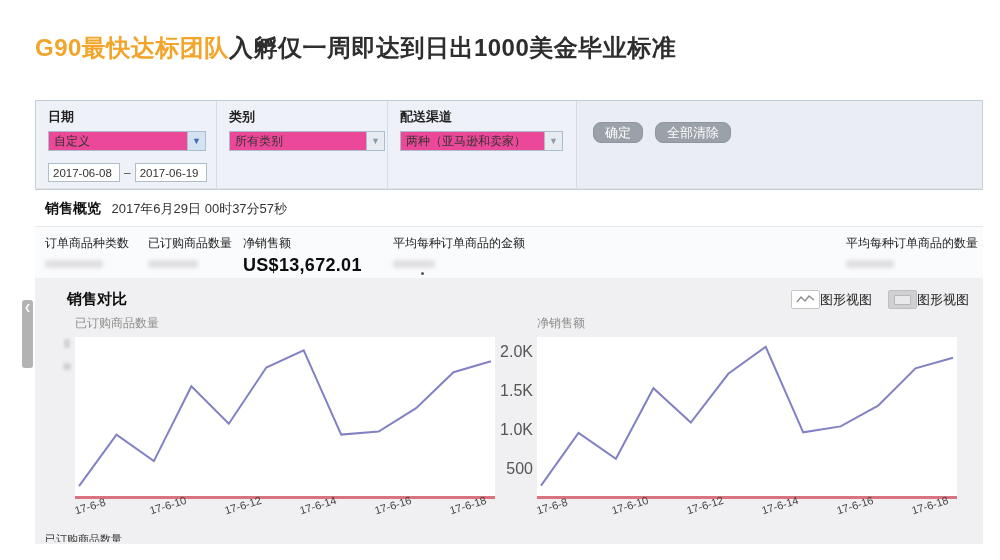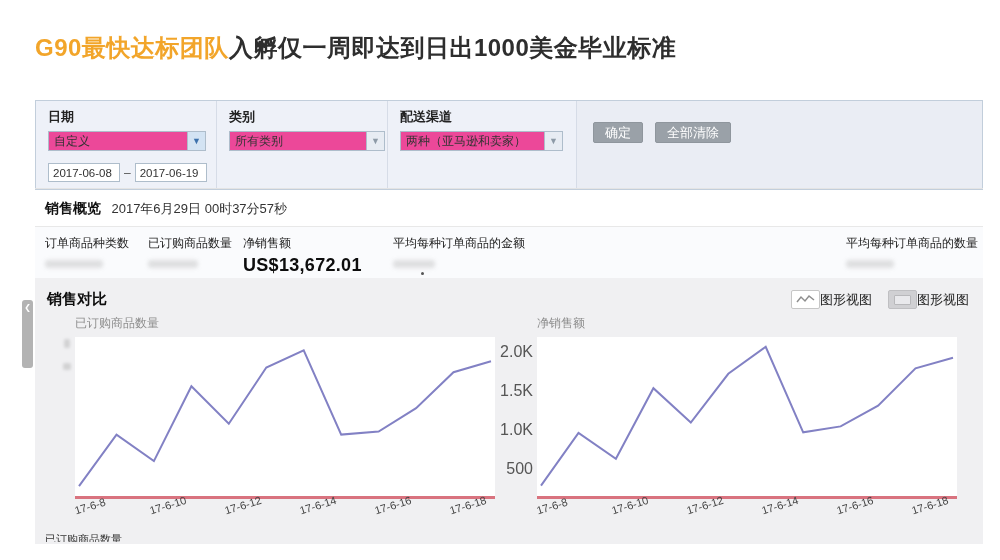--- a/index.html
+++ b/index.html
@@ -31,21 +31,21 @@
   .arrow-gray { background:#e7ecf3; color:#8d9aa7; }
   .w158 { width:158px; } .w156 { width:156px; } .w163 { width:163px; }
   .date-range { display:flex; align-items:center; margin-top:12px; font-size:12px; color:#555; }
   .date-input {
     width:72px; height:19px; border:1px solid #aebdcb; background:#fff;
     font-size:11.5px; color:#333; padding:0 4px; font-family:inherit;
   }
   .date-sep { padding:0 4px; }
   .fsec-actions { flex:1; background:#eaedf4; border-left:1px solid #d6dce7; padding:21px 0 0 16px; display:flex; gap:12px; align-items:flex-start; }
   .btn {
-    height:21px; padding:0 11px; background:#9aa1a8; border:1px solid #8f969d; border-radius:2px;
+    height:21px; padding:0 11px; background:#9aa1a8; border:1px solid #8f969d; border-radius:8px;
     color:#fff; font-size:13px; line-height:19px; cursor:pointer; font-family:inherit;
   }
 
   
   .overview { position:absolute; left:35px; top:188px; width:948px; }
   .ov-header { border-top:1px solid #e4e4e4; padding:10px 10px 8px; }
   .ov-title { font-size:14px; font-weight:bold; color:#111; }
   .ov-time { font-size:13px; color:#333; margin-left:6px; }
   .ov-metrics {
     display:flex; background:#fafbfd; border-top:1px solid #e8e8e8; border-bottom:1px solid #ececec;
@@ -54,21 +54,21 @@
   .mcol { }
   .mcol1 { width:103px; } .mcol2 { width:95px; } .mcol3 { width:150px; } .mcol4 { width:137px; } .mcol5 { flex:1; }
   .mlabel { font-size:12px; color:#222; }
   .mvalue { font-size:18px; font-weight:bold; color:#0d0d0d; margin-top:3px; letter-spacing:.3px; }
   .smudge { background:#b8b8b8; opacity:.42; filter:blur(2px); border-radius:3px; height:8px; margin-top:8px; }
   .sm1 { width:58px; } .sm2 { width:50px; } .sm4 { width:48px; } .sm5 { width:42px; }
   .dot { width:3px; height:3px; border-radius:50%; background:#555; margin:4px 0 0 28px; }
 
   
   .compare-card { position:absolute; left:35px; top:278px; width:948px; height:266px; background:#f0f0f2; overflow:hidden; }
-  .cmp-header { display:flex; justify-content:space-between; align-items:center; padding:12px 14px 2px 12px; }
+  .cmp-header { display:flex; justify-content:space-between; align-items:center; padding:12px 14px 2px 12px;margin-left:20px; }
   .cmp-title { font-size:15px; font-weight:bold; color:#0d0d0d; }
   .toggles { display:flex; gap:16px; }
   .toggle { display:flex; align-items:center; gap:0; font-size:13px; color:#222; cursor:pointer; }
   .icon-box { width:29px; height:19px; border-radius:2px; display:flex; align-items:center; justify-content:center; }
   .icon-box.white { background:#fff; border:1px solid #c6c6c6; }
   .icon-box.gray { background:#d0d0d3; border:1px solid #bfbfc2; }
   .list-glyph { width:17px; height:10px; background:#e9e9ec; border:1px solid #b8b8bb; border-radius:1px; }
 
   .charts { display:flex; margin-top:4px; }
   .chart-block0 { margin-left:24px; }

